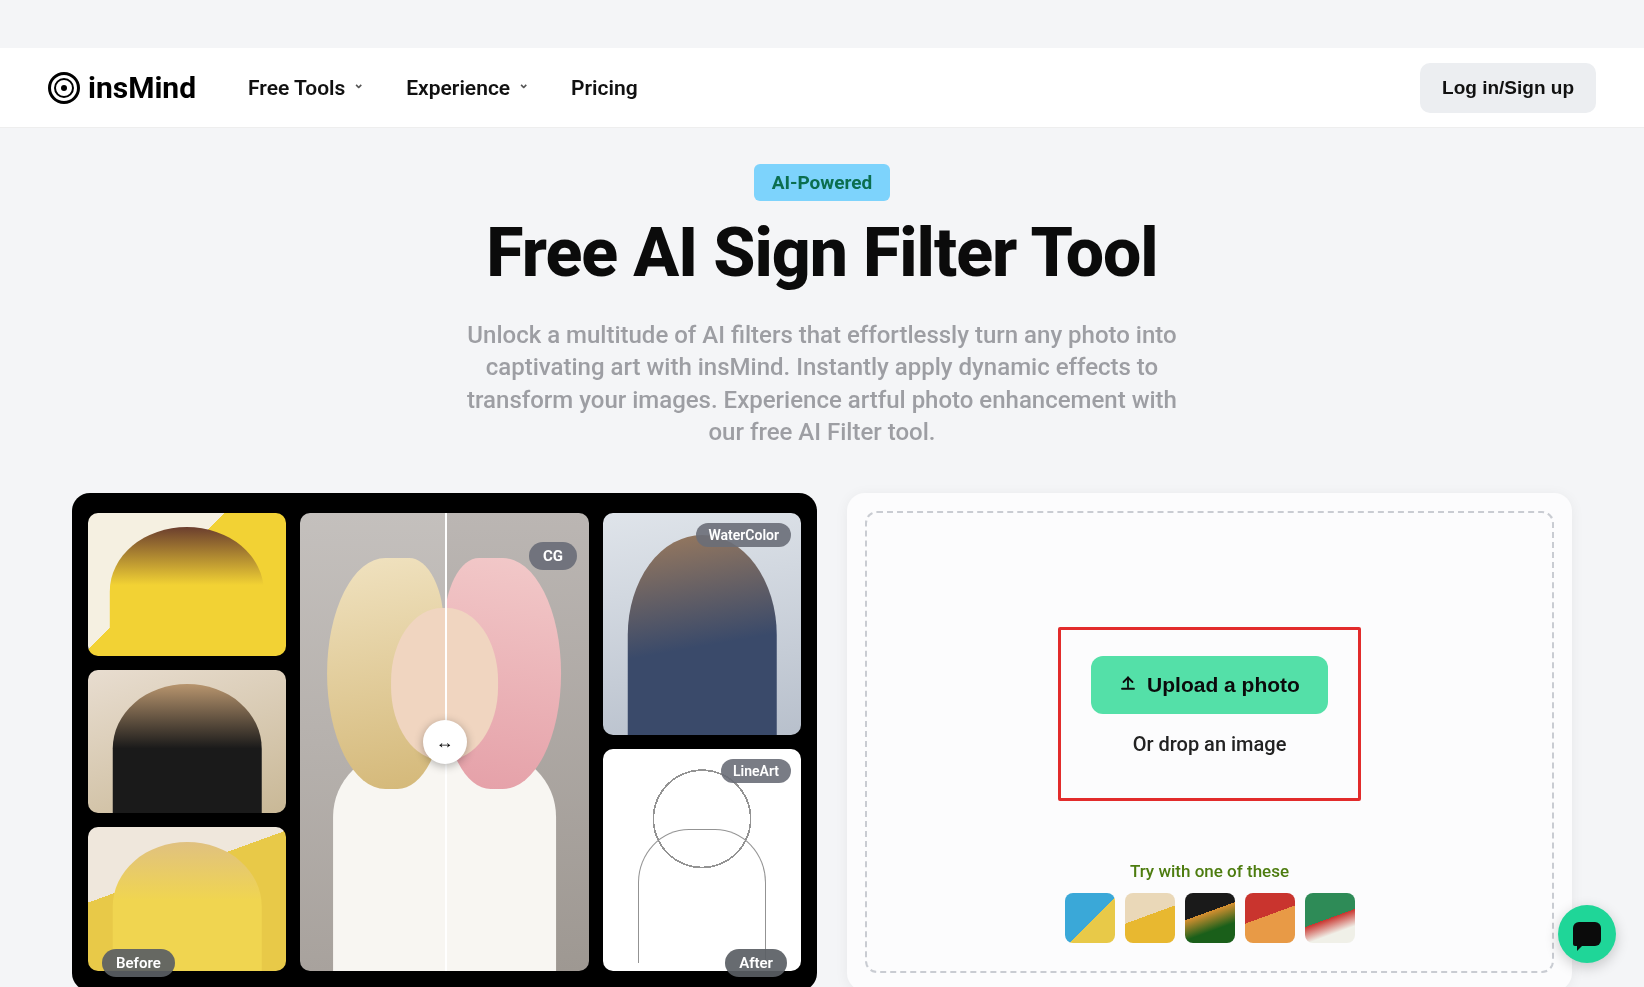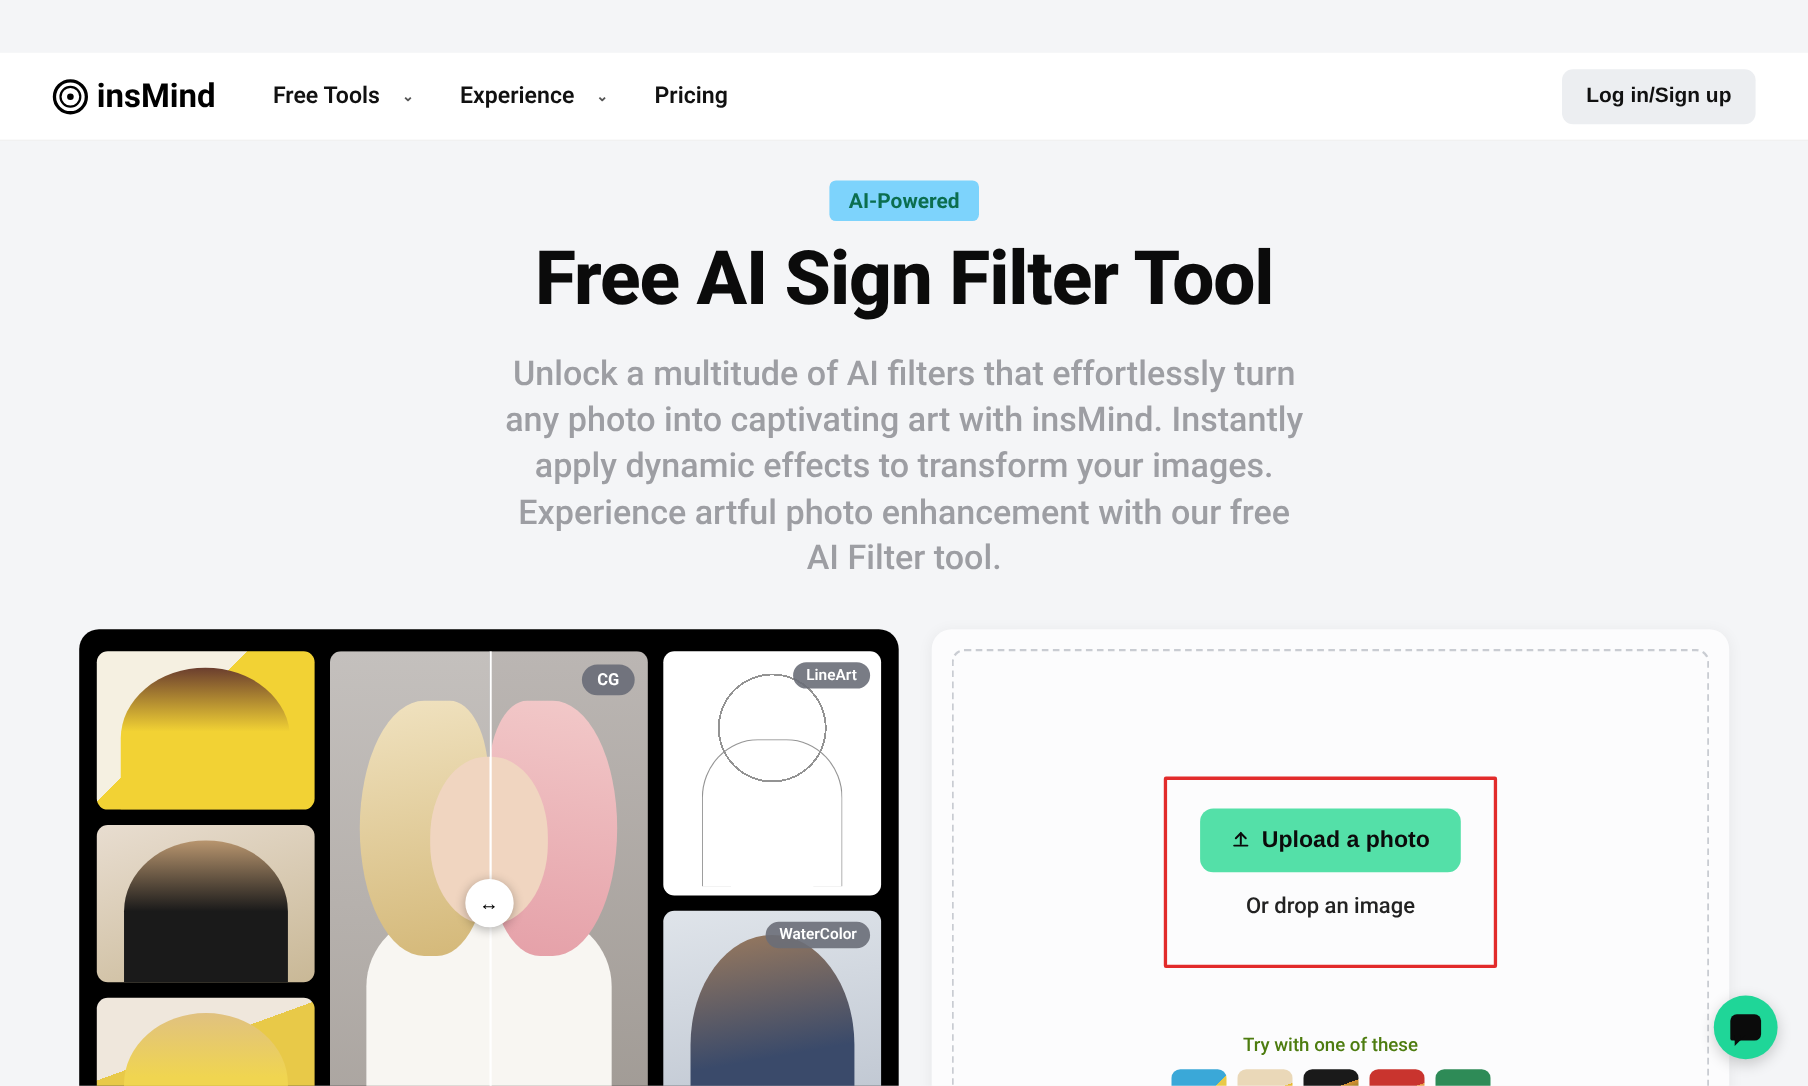--- a/index.html
+++ b/index.html
@@ -57,22 +57,21 @@
   display: flex;
   gap: 42px;
   margin-left: 52px;
   align-items: center;
 }
 .nav-item {
   font-size: 21px;
   font-weight: 600;
   color: #111;
   display: flex;
-  align-items: center;
-  gap: 20px;
+  gap: 8px;
   cursor: pointer;
 }
 .chev { font-size: 13px; color: #555; }
 .header-right {
   margin-left: auto;
   display: flex;
   gap: 12px;
 }
 .btn-dark {
   background: #111;
@@ -111,21 +110,21 @@
   font-weight: 700;
 }
 .title {
   font-size: 68px;
   font-weight: 800;
   color: #0b0b0b;
   margin-top: 12px;
   letter-spacing: -1px;
 }
 .subtitle {
-  font-size: 31px;
+  font-size: 24px;
   color: #9d9ea3;
   max-width: 730px;
   margin: 26px auto 0;
   line-height: 1.35;
   font-weight: 500;
 }
 
 
 .main {
   display: flex;
@@ -225,21 +224,21 @@
   box-shadow: 0 2px 10px rgba(0,0,0,0.3); z-index:6; font-size:18px; cursor:pointer;
 }
 .label-before, .label-after {
   position: absolute; bottom: 14px;
   background: rgba(90,94,100,0.92); color:#fff;
   font-size:15px; font-weight:600; padding:5px 14px; border-radius:14px; z-index:7;
 }
 .label-before { left: 30px; }
 .label-after { right: 30px; }
 .cg-tag {
-  position:absolute; top:12px; right:12px; z-index:7;
+  position:absolute; top:29px; right:12px; z-index:7;
   background: rgba(106,110,120,0.92); color:#fff;
   font-size:15px; font-weight:700; padding:5px 14px; border-radius:14px;
 }
 
 
 .upload-panel {
   flex: 1;
   background: #fcfcfd;
   border-radius: 18px;
   padding: 18px;
@@ -379,27 +378,27 @@
         <div class="shirt"></div>
         <div class="hair-l"></div>
           <div class="hair-r"></div>
         <div class="face"></div>
       </div>
       <span class="cg-tag">CG</span>
       <div class="divider-line"></div>
       <div class="slider-handle">↔</div>
     </div>
     <div class="right-thumbs">
+      <div class="thumb t5">
+        <div class="thumb-person" style="background:linear-gradient(170deg,#9a7a5e 0%,#3a4a6a 55%);"></div>
+        <span class="tag">WaterColor</span>
+      </div>
       <div class="thumb t4">
         <div class="lineart"></div>
         <span class="tag">LineArt</span>
-      </div>
-      <div class="thumb t5">
-        <div class="thumb-person" style="background:linear-gradient(170deg,#9a7a5e 0%,#3a4a6a 55%);"></div>
-        <span class="tag">WaterColor</span>
       </div>
     </div>
     <span class="label-before">Before</span>
     <span class="label-after">After</span>
   </div>
 
   <div class="upload-panel">
     <div class="dashed">
       <div class="red-box">
         <button class="upload-btn">

